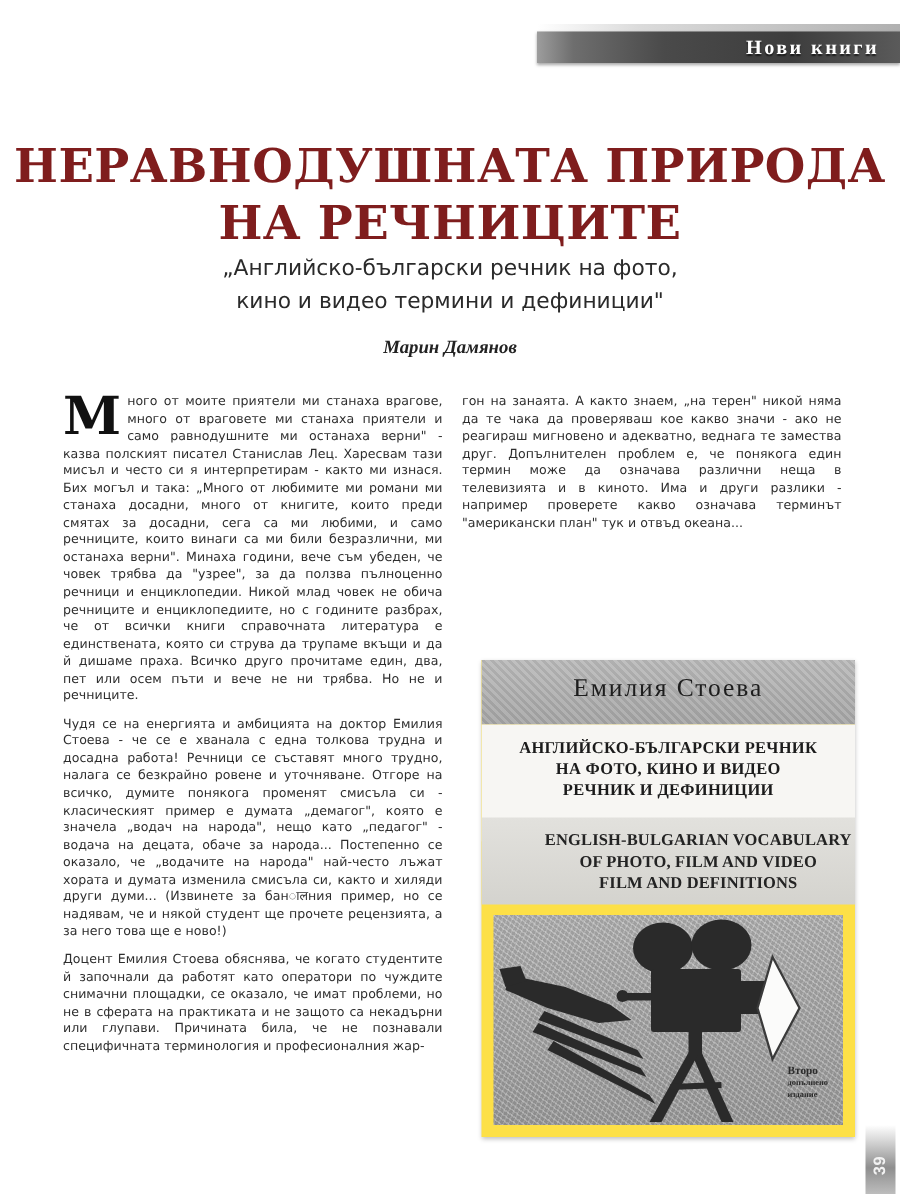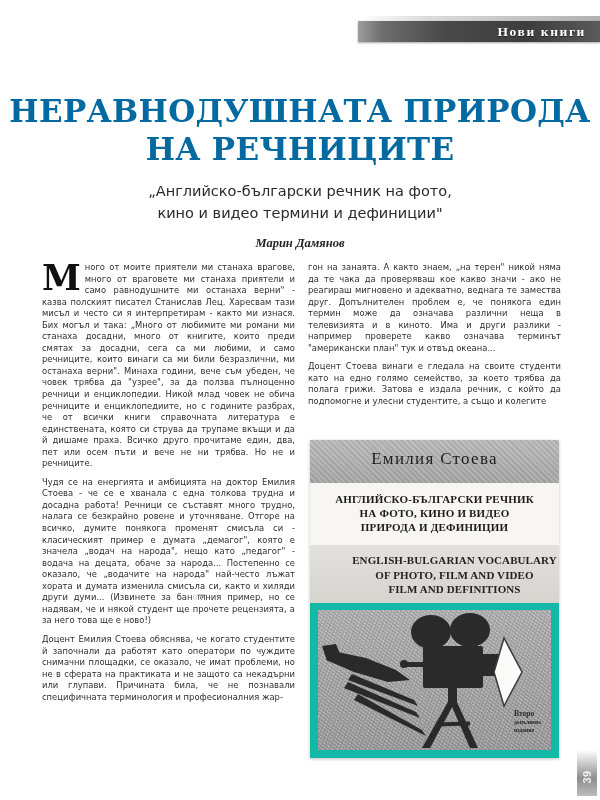--- a/index.html
+++ b/index.html
@@ -70,26 +70,25 @@
     left: 0;
     width: 600px;
     text-align: center;
   }
   .headline {
     font-family: "DejaVu Serif", serif;
     font-weight: bold;
     font-size: 31px;
     line-height: 38px;
     letter-spacing: 0.3px;
-    color: #0369a1;
+    color: #7f1d1d;
     margin: 0;
   }
   .headline .l2 { display: block; }
   .subtitle {
-    margin-top: 12px;
     font-family: "DejaVu Sans", sans-serif;
     font-size: 14.5px;
     line-height: 22px;
     color: #2a2a2a;
   }
   .subtitle span { display: block; }
   .author {
     margin-top: 12px;
     font-family: "Liberation Serif", serif;
     font-style: italic;
@@ -121,25 +120,25 @@
     font-weight: bold;
     font-size: 35px;
     line-height: 29px;
     padding: 1px 4px 0 0;
     color: #111;
   }
 
   
   .book {
     position: absolute;
-    left: 310px;
+    left: 321px;
     top: 440px;
     width: 249px;
     height: 318px;
-    background: #14b8a6;
+    background: #fde047;
     box-shadow: 0 1px 3px rgba(0,0,0,0.25);
     overflow: hidden;
   }
   .book-band-top {
     position: absolute;
     left: 0; top: 0;
     width: 100%;
     height: 43px;
     background:
       repeating-linear-gradient(45deg, rgba(255,255,255,0.10) 0 2px, rgba(0,0,0,0.05) 2px 4px),
@@ -266,32 +265,31 @@
   </div>
 
   <div class="col col-left">
     <p class="dropcap-para">Много от моите приятели ми станаха врагове, много от враговете ми станаха приятели и само равнодушните ми останаха верни" - казва полският писател Станислав Лец. Харесвам тази мисъл и често си я интерпретирам - както ми изнася. Бих могъл и така: „Много от любимите ми романи ми станаха досадни, много от книгите, които преди смятах за досадни, сега са ми любими, и само речниците, които винаги са ми били безразлични, ми останаха верни". Минаха години, вече съм убеден, че човек трябва да "узрее", за да ползва пълноценно речници и енциклопедии. Никой млад човек не обича речниците и енциклопедиите, но с годините разбрах, че от всички книги справочната литература е единствената, която си струва да трупаме вкъщи и да й дишаме праха. Всичко друго прочитаме един, два, пет или осем пъти и вече не ни трябва. Но не и речниците.</p>
     <p>Чудя се на енергията и амбицията на доктор Емилия Стоева - че се е хванала с една толкова трудна и досадна работа! Речници се съставят много трудно, налага се безкрайно ровене и уточняване. Отгоре на всичко, думите понякога променят смисъла си - класическият пример е думата „демагог", която е значела „водач на народа", нещо като „педагог" - водача на децата, обаче за народа... Постепенно се оказало, че „водачите на народа" най-често лъжат хората и думата изменила смисъла си, както и хиляди други думи... (Извинете за банालния пример, но се надявам, че и някой студент ще прочете рецензията, а за него това ще е ново!)</p>
     <p>Доцент Емилия Стоева обяснява, че когато студентите й започнали да работят като оператори по чуждите снимачни площадки, се оказало, че имат проблеми, но не в сферата на практиката и не защото са некадърни или глупави. Причината била, че не познавали специфичната терминология и професионалния жар-</p>
   </div>
 
   <div class="col col-right">
     <p>гон на занаята. А както знаем, „на терен" никой няма да те чака да проверяваш кое какво значи - ако не реагираш мигновено и адекватно, веднага те замества друг. Допълнителен проблем е, че понякога един термин може да означава различни неща в телевизията и в киното. Има и други разлики - например проверете какво означава терминът "американски план" тук и отвъд океана...</p>
-    <p class="tight">Доцент Стоева винаги е гледала на своите студенти като на едно голямо семейство, за което трябва да полага грижи. Затова е издала речник, с който да подпомогне и улесни студентите, а също и колегите</p>
   </div>
 
   <div class="book">
     <div class="book-band-top"></div>
     <div class="book-author">Емилия Стоева</div>
 
     <div class="book-title-bg">
       <div>
         <span>АНГЛИЙСКО-БЪЛГАРСКИ   РЕЧНИК</span>
         <span>НА ФОТО, КИНО И ВИДЕО</span>
-        <span>ПРИРОДА И ДЕФИНИЦИИ</span>
+        <span>РЕЧНИК И ДЕФИНИЦИИ</span>
       </div>
     </div>
 
     <div class="book-sub-bg">
       <div>
         <span>ENGLISH-BULGARIAN VOCABULARY</span>
         <span>OF PHOTO, FILM AND VIDEO</span>
         <span>FILM AND DEFINITIONS</span>
       </div>
     </div>

